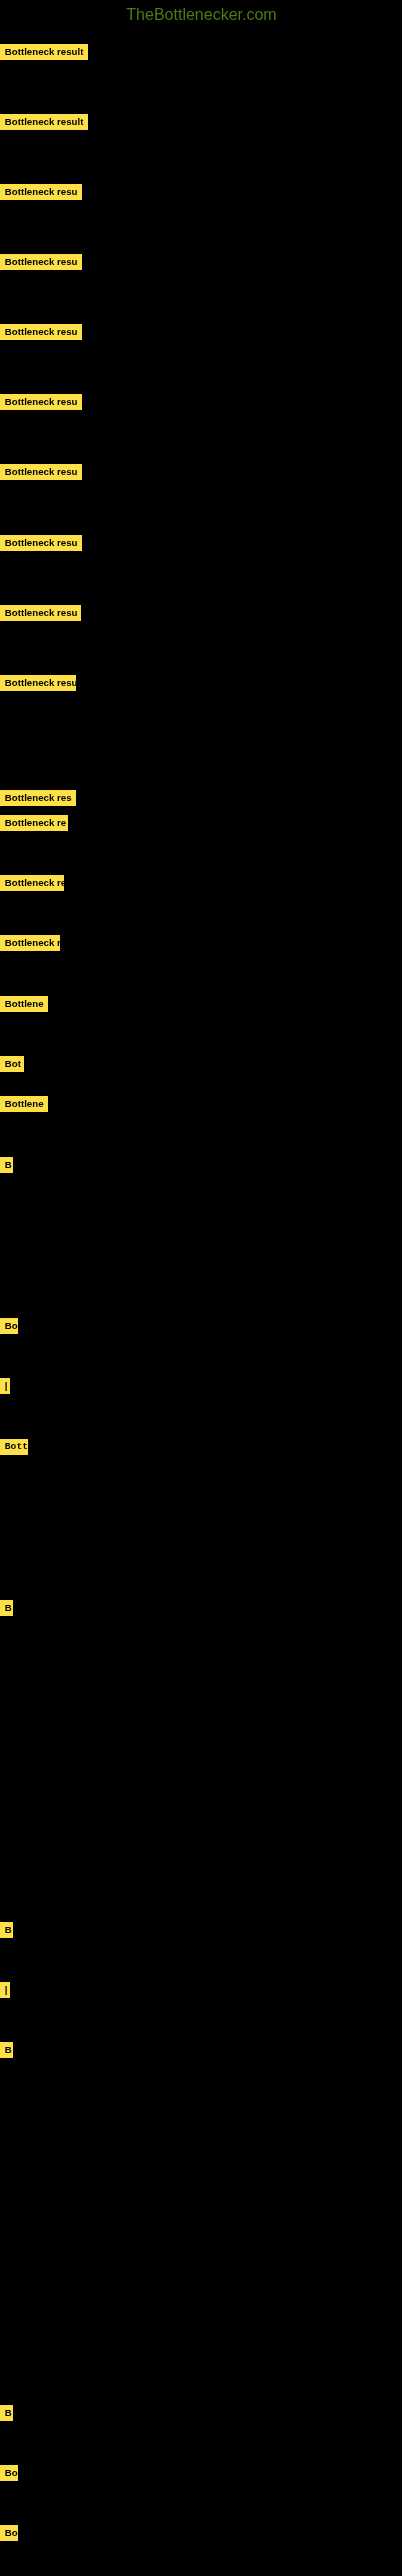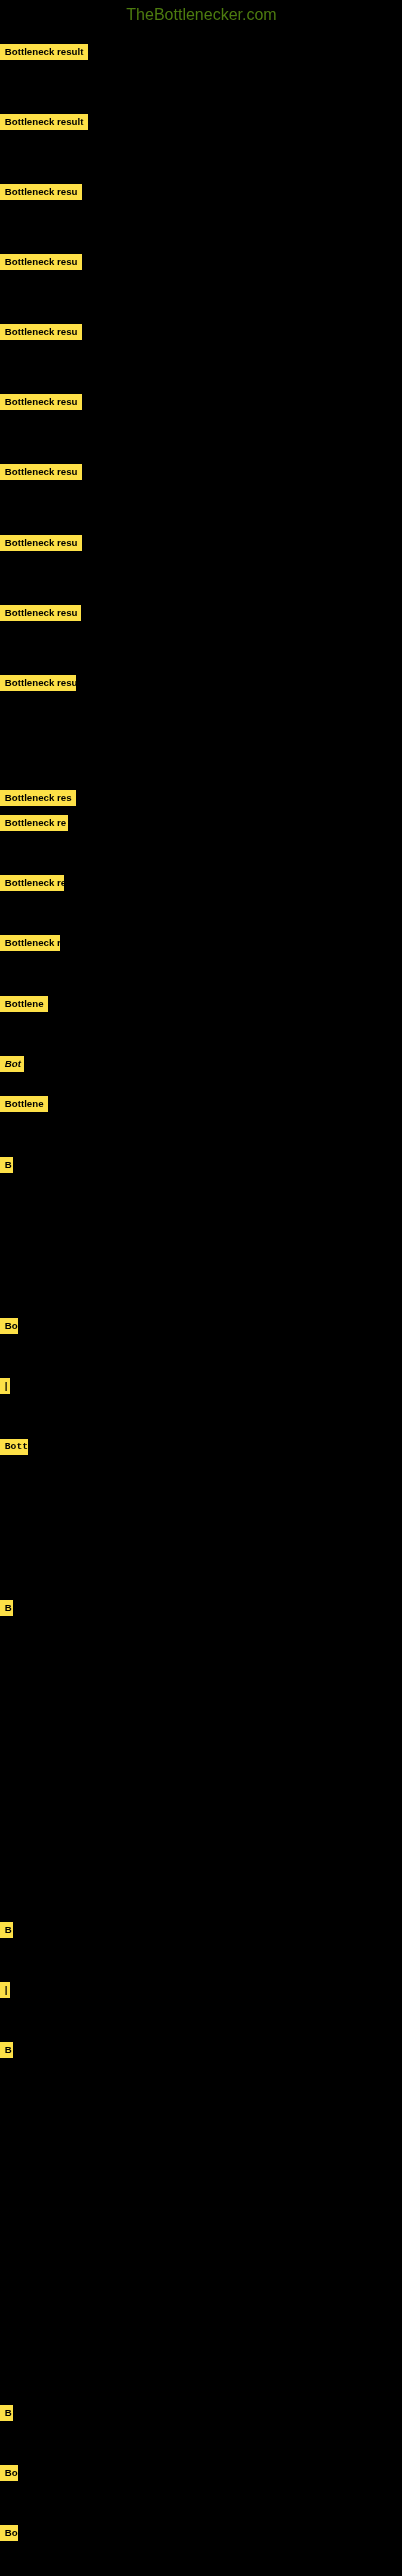--- a/index.html
+++ b/index.html
@@ -50,21 +50,21 @@
     <div class="row" style="top: 394px; max-width: 93px;"><span class="bottleneck-badge" style="max-width: 93px;">Bottleneck resu</span></div>
     <div class="row" style="top: 464px; max-width: 89px;"><span class="bottleneck-badge" style="max-width: 89px;">Bottleneck resu</span></div>
     <div class="row" style="top: 535px; max-width: 85px;"><span class="bottleneck-badge" style="max-width: 85px;">Bottleneck resu</span></div>
     <div class="row" style="top: 605px; max-width: 81px;"><span class="bottleneck-badge" style="max-width: 81px;">Bottleneck resu</span></div>
     <div class="row" style="top: 675px; max-width: 76px;"><span class="bottleneck-badge" style="max-width: 76px;">Bottleneck resu</span></div>
     <div class="row" style="top: 790px; max-width: 101px;"><span class="bottleneck-badge" style="max-width: 101px;">Bottleneck res</span></div>
     <div class="row" style="top: 815px; max-width: 68px;"><span class="bottleneck-badge" style="max-width: 68px;">Bottleneck re</span></div>
     <div class="row" style="top: 875px; max-width: 64px;"><span class="bottleneck-badge" style="max-width: 64px;">Bottleneck re</span></div>
     <div class="row" style="top: 935px; max-width: 60px;"><span class="bottleneck-badge" style="max-width: 60px;">Bottleneck re</span></div>
     <div class="row" style="top: 996px; max-width: 55px;"><span class="bottleneck-badge" style="max-width: 55px;">Bottlene</span></div>
-    <div class="row" style="top: 1056px; max-width: 24px;"><span class="bottleneck-badge" style="max-width: 24px; font-style: italic;">Bot</span></div>
+    <div class="row" style="top: 1056px; max-width: 24px;"><span class="bottleneck-badge" style="max-width: 24px;">Bot</span></div>
     <div class="row" style="top: 1096px; max-width: 48px;"><span class="bottleneck-badge" style="max-width: 48px;">Bottlene</span></div>
     <div class="row" style="top: 1157px; max-width: 13px;"><span class="bottleneck-badge" style="max-width: 13px;">B</span></div>
     <div class="row" style="top: 1318px; max-width: 17.7px;"><span class="bottleneck-badge" style="max-width: 17.7px;">Bo</span></div>
     <div class="row" style="top: 1378px; max-width: 6.4px;"><span class="bottleneck-badge" style="max-width: 6.4px;">|</span></div>
     <div class="row" style="top: 1439px; max-width: 28px;"><span class="bottleneck-badge" style="max-width: 28px; font-family: Liberation Mono, monospace;">Bott</span></div>
     <div class="row" style="top: 1600px; max-width: 13px;"><span class="bottleneck-badge" style="max-width: 13px;">B</span></div>
     <div class="row" style="top: 1922px; max-width: 13px;"><span class="bottleneck-badge" style="max-width: 13px;">B</span></div>
     <div class="row" style="top: 1982px; max-width: 6.4px;"><span class="bottleneck-badge" style="max-width: 6.4px;">|</span></div>
     <div class="row" style="top: 2042px; max-width: 13px;"><span class="bottleneck-badge" style="max-width: 13px;">B</span></div>
     <div class="row" style="top: 2405px; max-width: 13px;"><span class="bottleneck-badge" style="max-width: 13px;">B</span></div>

